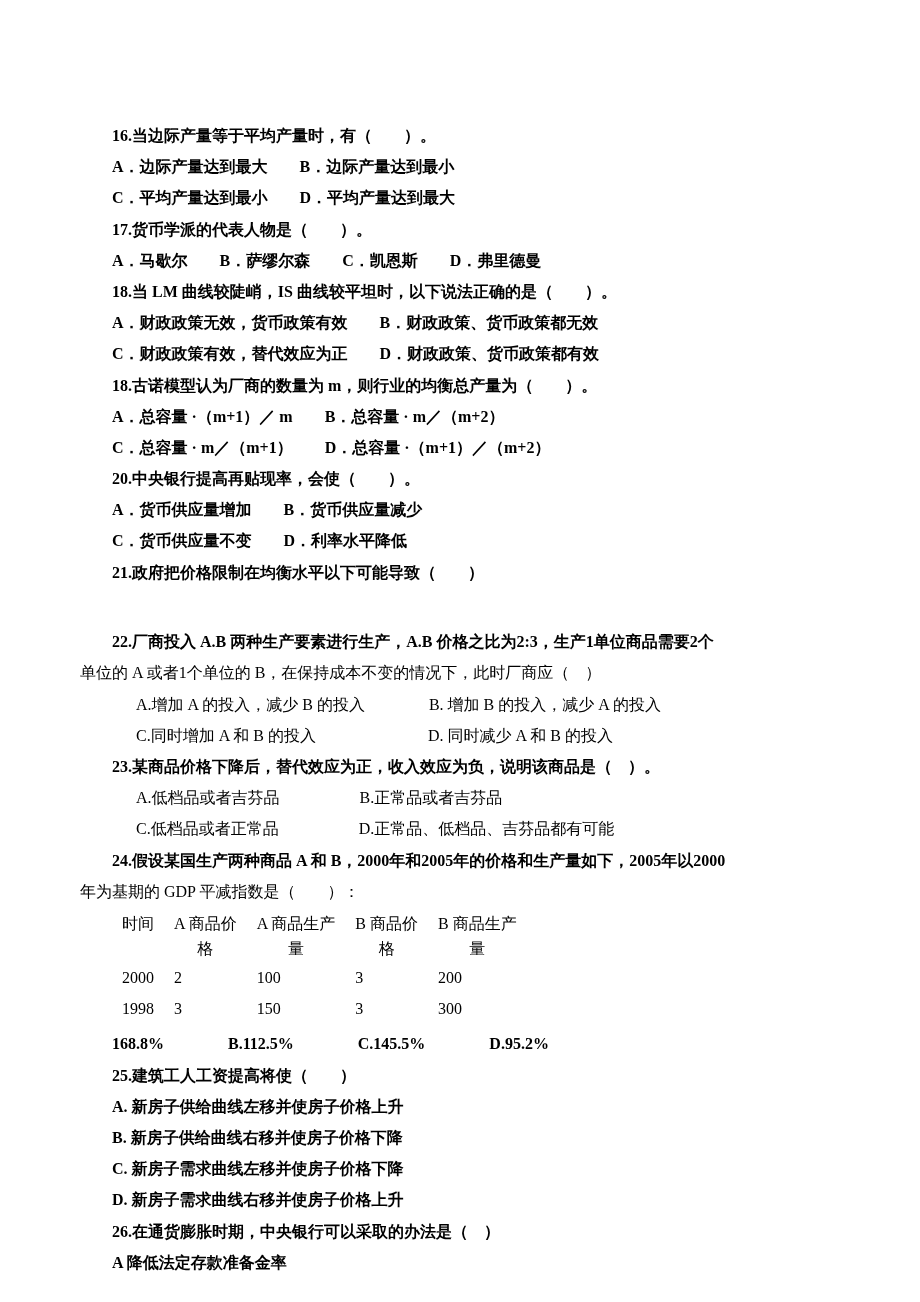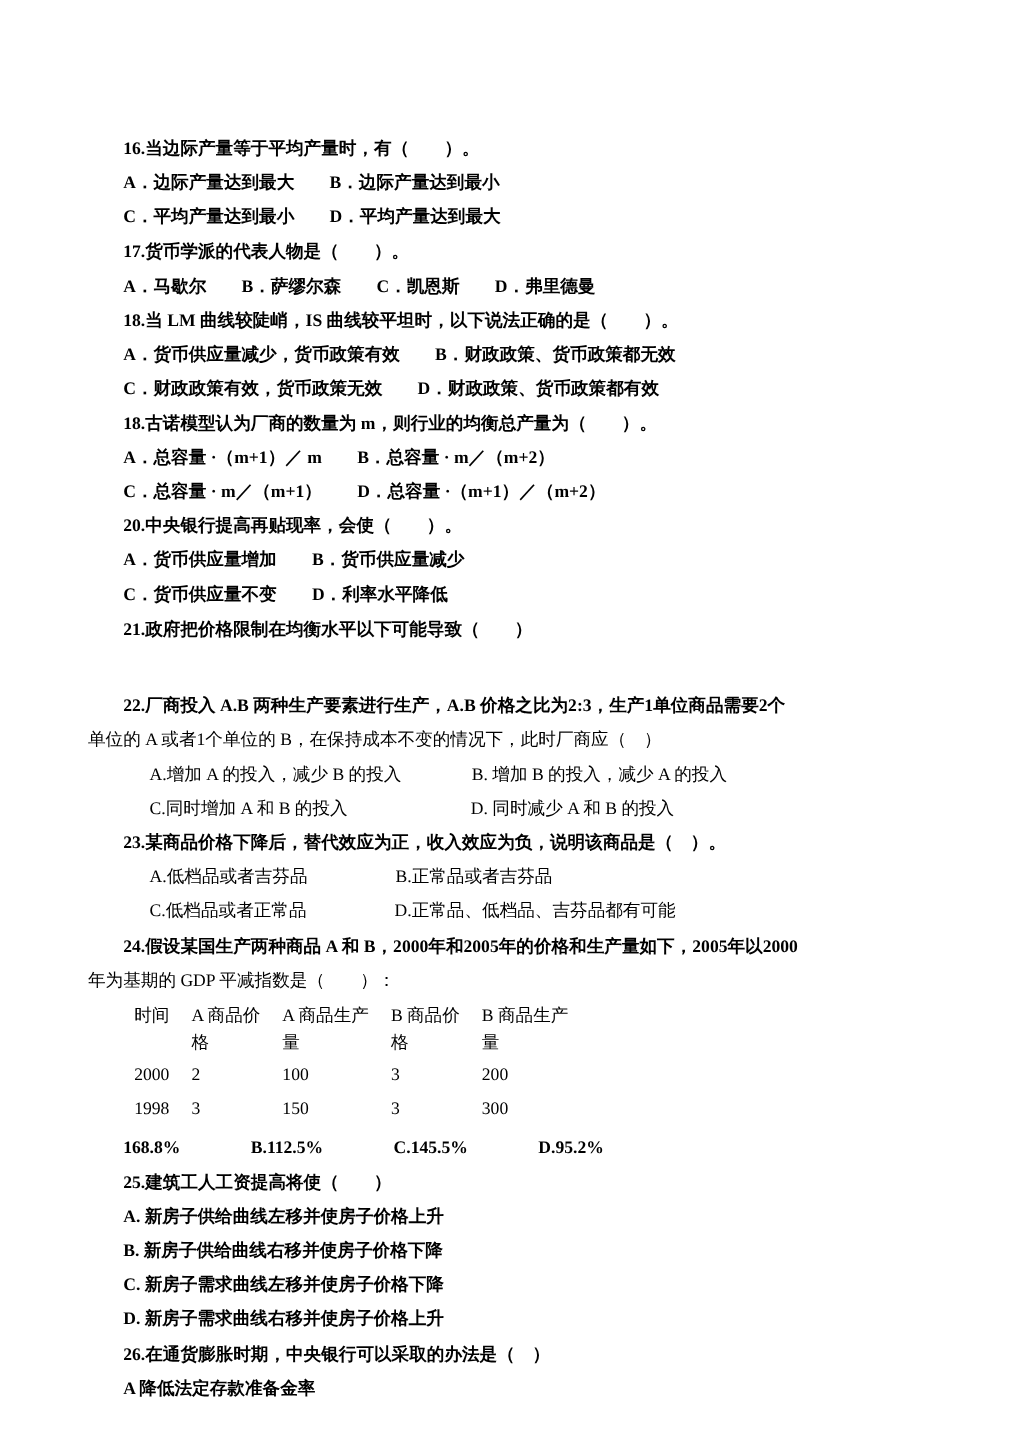--- a/index.html
+++ b/index.html
@@ -22,35 +22,35 @@
       margin-top: 4px;
       margin-bottom: 4px;
     }
     td, th {
       padding: 0 10px;
       font-weight: normal;
       text-align: left;
       vertical-align: top;
       line-height: 1.95;
     }
-    th .two-row { line-height: 1.6; }
+    th .two-row { line-height: 1.6; text-align: center; }
   </style>
 </head>
 <body>
 
 <div class="line indent1">16.当边际产量等于平均产量时，有（　　）。</div>
 <div class="line indent1">A．边际产量达到最大　　B．边际产量达到最小</div>
 <div class="line indent1">C．平均产量达到最小　　D．平均产量达到最大</div>
 
 <div class="line indent1">17.货币学派的代表人物是（　　）。</div>
 <div class="line indent1">A．马歇尔　　B．萨缪尔森　　C．凯恩斯　　D．弗里德曼</div>
 
 <div class="line indent1">18.当 LM 曲线较陡峭，IS 曲线较平坦时，以下说法正确的是（　　）。</div>
-<div class="line indent1">A．货币供应量减少，货币政策有效　　B．财政政策、货币政策都无效</div>
-<div class="line indent1">C．财政政策有效，货币政策无效　　D．财政政策、货币政策都有效</div>
+<div class="line indent1">A．财政政策无效，货币政策有效　　B．财政政策、货币政策都无效</div>
+<div class="line indent1">C．财政政策有效，替代效应为正　　D．财政政策、货币政策都有效</div>
 
 <div class="line indent1">18.古诺模型认为厂商的数量为 m，则行业的均衡总产量为（　　）。</div>
 <div class="line indent1">A．总容量 ·（m+1）／ m　　B．总容量 · m／（m+2）</div>
 <div class="line indent1">C．总容量 · m／（m+1）　　D．总容量 ·（m+1）／（m+2）</div>
 
 <div class="line indent1">20.中央银行提高再贴现率，会使（　　）。</div>
 <div class="line indent1">A．货币供应量增加　　B．货币供应量减少</div>
 <div class="line indent1">C．货币供应量不变　　D．利率水平降低</div>
 
 <div class="line indent1">21.政府把价格限制在均衡水平以下可能导致（　　）</div>

